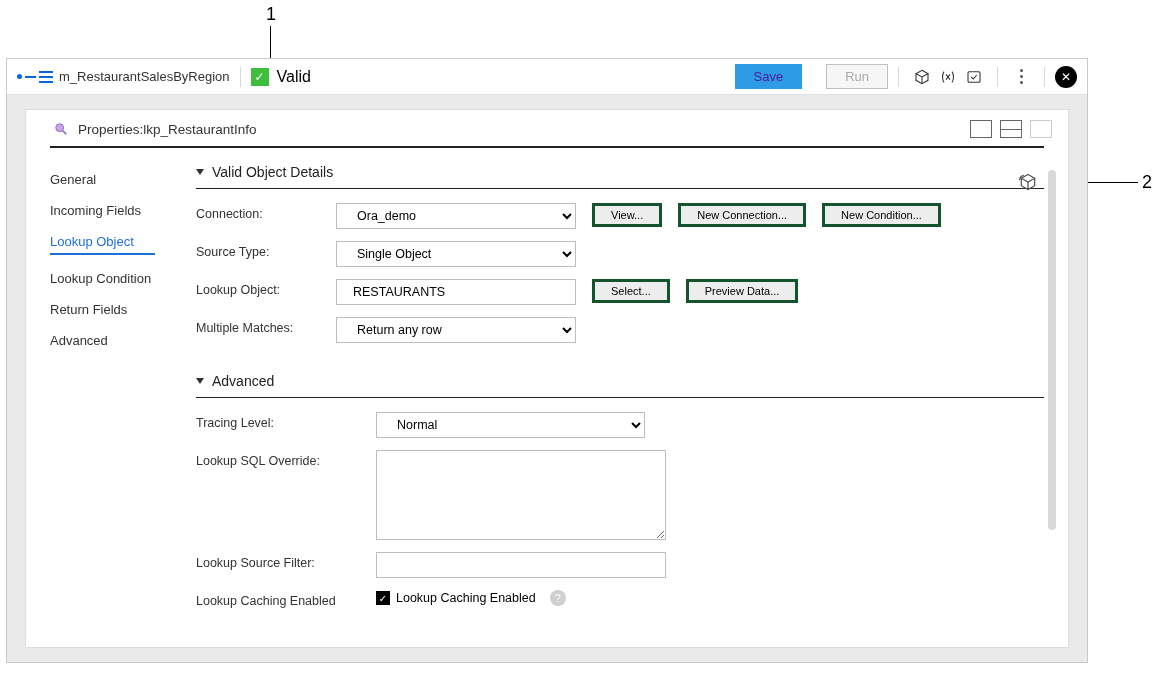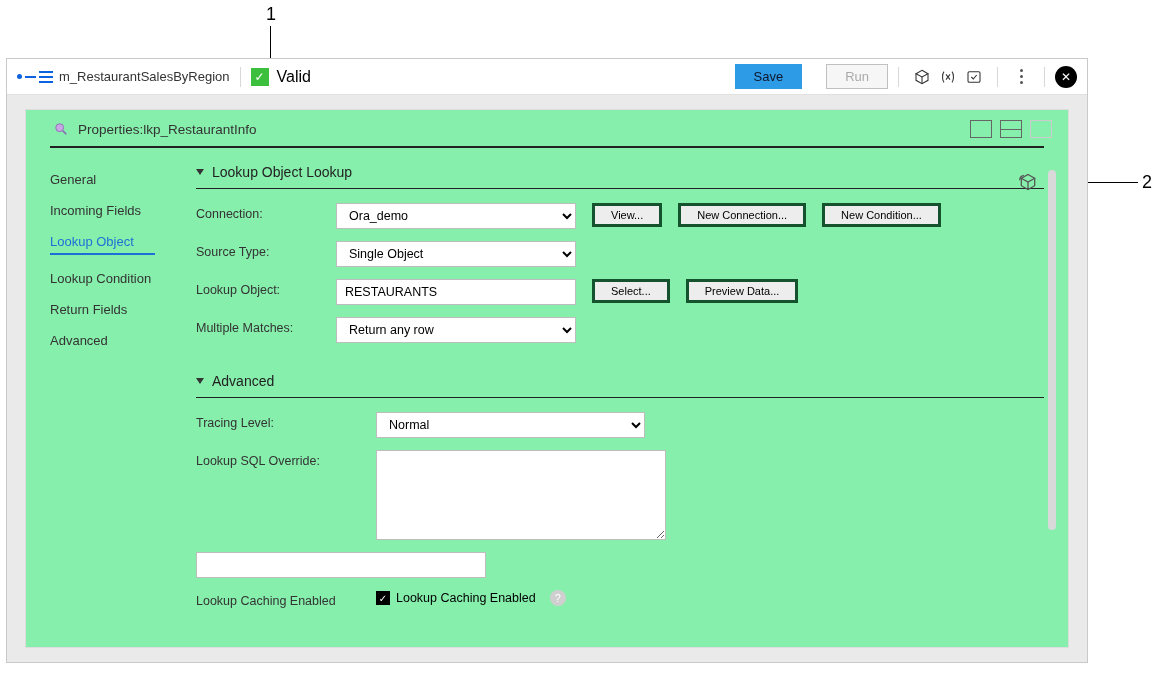--- a/index.html
+++ b/index.html
@@ -22,33 +22,33 @@
   .dot-blue { width:5px; height:5px; background:#0b63e0; border-radius:50%; }
   .bar-blue { width:11px; height:2px; background:#0b63e0; }
   .list-icon { display:inline-block; position:relative; width:14px; height:12px; }
   .list-icon span { position:absolute; left:0; width:14px; height:2px; background:#0b63e0; }
   .list-icon span:nth-child(1){top:0;} .list-icon span:nth-child(2){top:5px;} .list-icon span:nth-child(3){top:10px;}
   .vsep { width:1px; height:20px; background:#d8d8d8; margin: 0 10px; }
   .valid-badge { display:flex; align-items:center; gap:8px; }
   .valid-check { width:18px; height:18px; background:#3cbf3c; display:flex; align-items:center; justify-content:center; color:#fff; font-size:12px; }
   .topbar-spacer { flex:1; }
   .btn { font-size:13px; padding:4px 18px; border:1px solid #c0c0c0; background:#f4f4f4; cursor:pointer; }
-  .btn-primary { background:#2e9be6; color:#0f172a; border-color:#2e9be6; }
+  .btn-primary { background:#2e9be6; color:#4c1d95; border-color:#2e9be6; }
   .btn-disabled { color:#aaa; background:#f6f6f6; }
   .icon-btn { width:26px; height:22px; display:flex; align-items:center; justify-content:center; color:#444; }
   .icon-btn svg { width:16px; height:16px; }
   .dots-v { display:flex; flex-direction:column; gap:3px; align-items:center; justify-content:center; width:16px; }
   .dots-v span { width:3px; height:3px; background:#555; border-radius:50%; }
   .close-circle { width:22px; height:22px; border-radius:50%; background:#000; display:flex; align-items:center; justify-content:center; color:#fff; font-size:12px; }
 
   
   .body-area { background:#eaeaea; padding: 14px 18px; height: calc(100% - 36px); }
 
   
-  .panel { background:#86efac; border:1px solid #ddd; height: 100%; position:relative; display:flex; flex-direction:column; }
+  .panel { background:#ffffff; border:1px solid #ddd; height: 100%; position:relative; display:flex; flex-direction:column; }
   .panel-header { display:flex; align-items:center; padding:10px 16px 8px 28px; }
   .panel-header .search { width:14px; height:14px; margin-right:10px; display:inline-block; }
   .panel-icons { margin-left:auto; display:flex; gap:8px; }
   .layout-icon { width:22px; height:18px; border:1px solid #666; display:inline-block; position:relative; }
   .layout-icon.split-h::after { content:""; position:absolute; left:0; right:0; top:50%; height:1px; background:#666; }
   .layout-icon.blank { border-color:#ccc; }
   .panel-header-rule { height:2px; background:#222; margin: 0 24px; }
 
   .panel-body { display:flex; flex:1; overflow:hidden;border-radius:19px; }
   .sidebar { width:160px; padding: 16px 0 0 24px; }
@@ -60,21 +60,21 @@
   .scrollbar { position:absolute; right:12px; top:60px; width:8px; height:360px; background:#d9d9d9; border-radius:4px; }
 
   .section-head { display:flex; align-items:center; font-size:14px; color:#222; padding:4px 0 8px 0; cursor:pointer; }
   .section-head .caret { width:0; height:0; border-left:4px solid transparent; border-right:4px solid transparent; border-top:6px solid #333; margin-right:8px; }
   .section-rule { height:1px; background:#222; margin-bottom:14px; }
   .param-icon-right { position:absolute; right:6px; top:12px; }
   .param-icon-right svg { width:20px; height:20px; }
 
   .form-row { display:flex; align-items:flex-start; margin-bottom:12px;margin-top:7px; }
   .form-row label { width:140px; font-size:12.5px; color:#333; padding-top:4px; }
-  .sel, input.txt, textarea.txt { font-size:12.5px; border:1px solid #bdbdbd; padding:4px 8px; background:#fff; }
+  .sel, input.txt, textarea.txt { font-size:12.5px; border:1px solid #bdbdbd; padding:4px 16px; background:#fff; }
   .sel { width:240px; height:26px; }
   .txt { width:240px; height:26px; }
   textarea.txt { width:290px; height:90px; resize:both; }
   .small-btn { font-size:11px; padding:3px 16px; border:3px solid #14532d; background:#ededed; margin-left:16px; cursor:pointer; }
 
   .chk-wrap { display:flex; align-items:center; gap:6px; font-size:12.5px; }
   .chk { width:14px; height:14px; background:#000; color:#fff; display:inline-flex; align-items:center; justify-content:center; font-size:10px; }
   .help-q { width:16px; height:16px; border-radius:50%; background:#cfcfcf; color:#fff; font-size:11px; display:inline-flex; align-items:center; justify-content:center; margin-left:8px; }
 
 </style>
@@ -172,21 +172,21 @@
           <div class="sidebar-item">Lookup Condition</div>
           <div class="sidebar-item">Return Fields</div>
           <div class="sidebar-item">Advanced</div>
         </div>
 
         <div class="content">
 
           <div style="position:relative;">
             <div class="section-head">
               <span class="caret"></span>
-              <span>Lookup Object Lookup</span>
+              <span>Valid Object Details</span>
             </div>
             <span class="param-icon-right">
               <svg viewBox="0 0 24 24" fill="none" stroke="#555" stroke-width="1.5">
                   <path d="M12 3 L20 7.5 L12 12 L4 7.5 Z"></path>
                   <path d="M4 7.5 V16.5 L12 21 L20 16.5 V7.5"></path>
                   <path d="M12 12 V21"></path>
                   <path d="M2 10 a6 6 0 0 1 5 -6"></path>
                 </svg>
             </span>
             <div class="section-rule"></div>
@@ -236,20 +236,21 @@
                 <option>Normal</option>
               </select>
             </div>
 
             <div class="form-row">
               <label style="width:180px;">Lookup SQL Override:</label>
               <textarea class="txt" style=""></textarea>
             </div>
 
             <div class="form-row">
+              <label style="width:180px;">Lookup Source Filter:</label>
               <input class="txt" style="width: 290px;" value="">
             </div>
 
             <div class="form-row">
               <label style="width:180px;">Lookup Caching Enabled</label>
               <span class="chk-wrap">
                 <span class="chk">✓</span>
                 <span>Lookup Caching Enabled</span>
                 <span class="help-q">?</span>
               </span>

